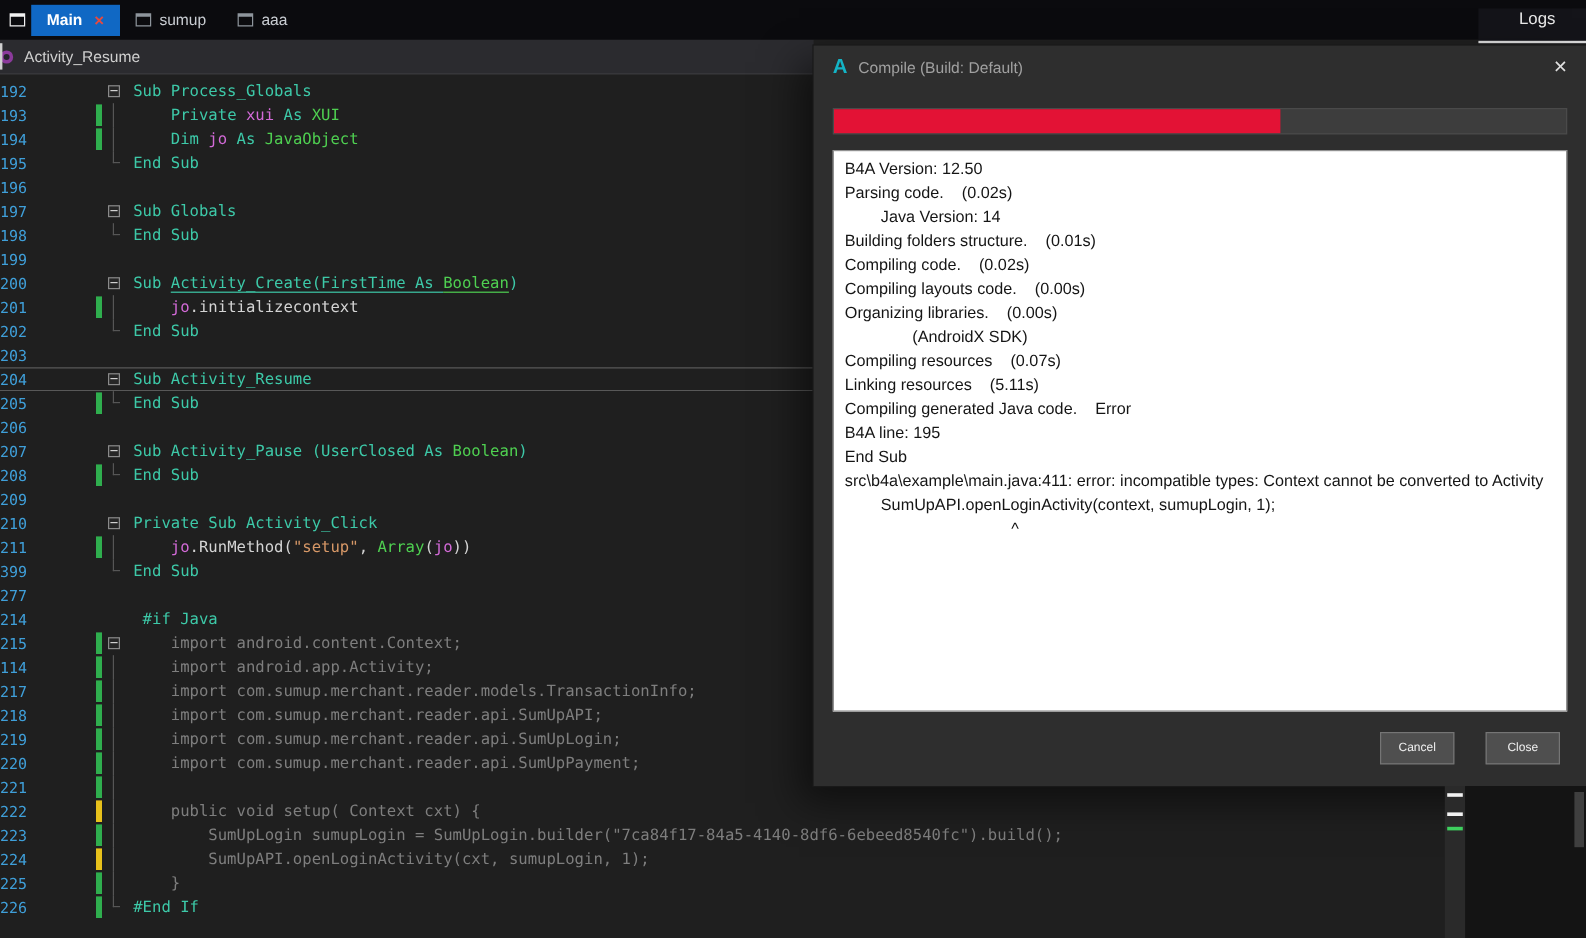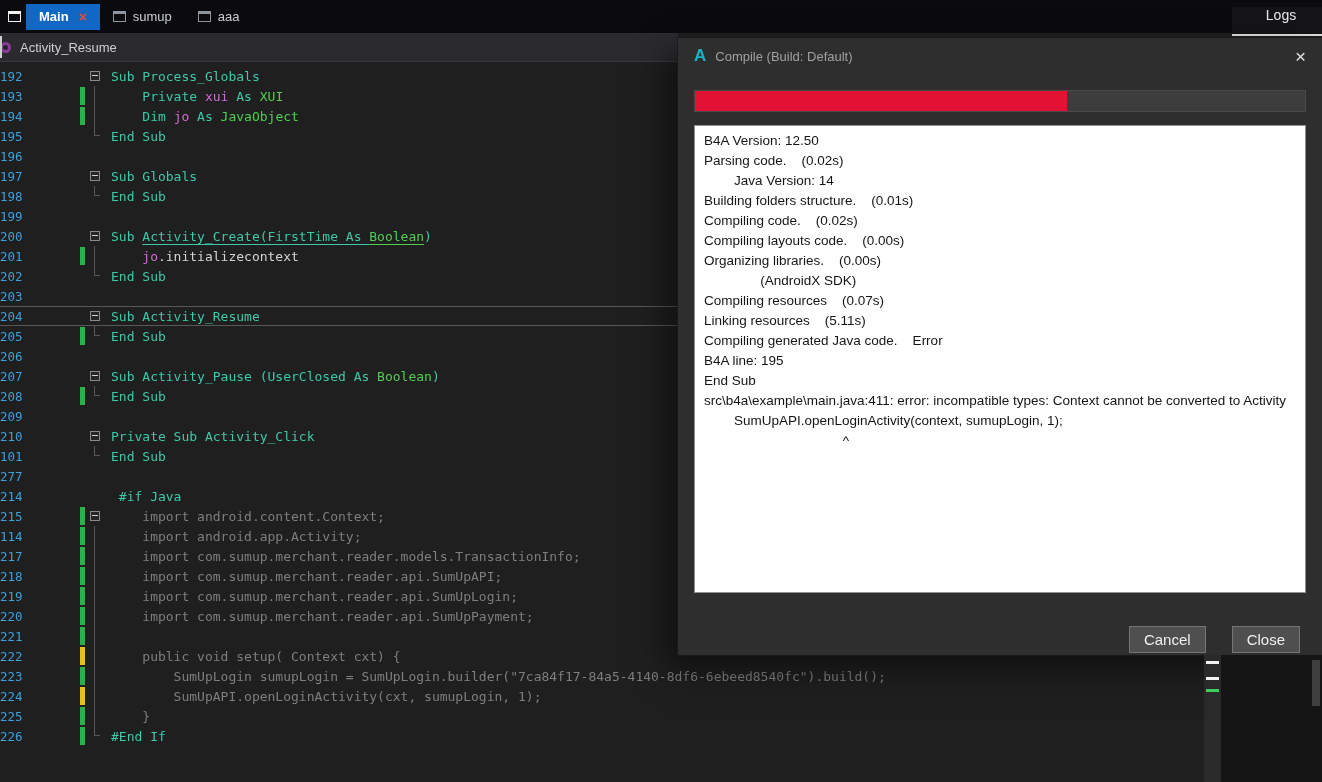--- a/index.html
+++ b/index.html
@@ -109,21 +109,21 @@
   .progress .fill { height:100%; width:0; }
   .dlg-log {
     margin:13px 16px 0; height:468px; padding:5px 9px;
     background:#ffffff; color:#151515; border:1px solid #919191;
     font-size:13.5px; line-height:20px; white-space:pre-wrap; overflow:hidden;
   }
   .dlg-buttons { margin:17px 22px 0; display:flex; justify-content:flex-end; gap:26px; }
   .dlg-btn {
     min-width:62px; height:27px; padding:0 14px;
     background:#4f4f4f; border:1px solid #757575; color:#f0f0f0;
-    font-size:15px; font-family:"Liberation Sans",sans-serif; cursor:default;margin-top:16px;
+    font-size:10px; font-family:"Liberation Sans",sans-serif; cursor:default;
   }
 
   
   .editor-scrollbar {
     position:absolute; left:1204px; top:655px; width:17px; height:127px;
     background:#2a2a2a; z-index:11; padding-top:1px;
   }
   .sbmark { width:13px; height:3px; margin:0 auto; }
   .right-panel {
     position:absolute; left:1221px; top:655px; width:101px; height:127px;
@@ -306,21 +306,29 @@
       </div>
       <div class="row">
         <span class="ln">210</span>
         <span class="bar"></span>
         <span class="fold">
           <span class="fbox"></span>
         </span>
         <span class="codetext"><span class="k">Private Sub Activity_Click</span></span>
       </div>
       <div class="row">
-        <span class="ln">101</span>
+        <span class="ln">211</span>
+        <span class="bar g"></span>
+        <span class="fold">
+          <span class="fmid"></span>
+        </span>
+        <span class="codetext"><span class="p">    </span><span class="v">jo</span><span class="p">.RunMethod(</span><span class="s">"setup"</span><span class="p">, </span><span class="t">Array</span><span class="p">(</span><span class="v">jo</span><span class="p">))</span></span>
+      </div>
+      <div class="row">
+        <span class="ln">399</span>
         <span class="bar"></span>
         <span class="fold">
           <span class="fend"></span>
         </span>
         <span class="codetext"><span class="k">End Sub</span></span>
       </div>
       <div class="row">
         <span class="ln">277</span>
         <span class="bar"></span>
         <span class="fold"></span>

